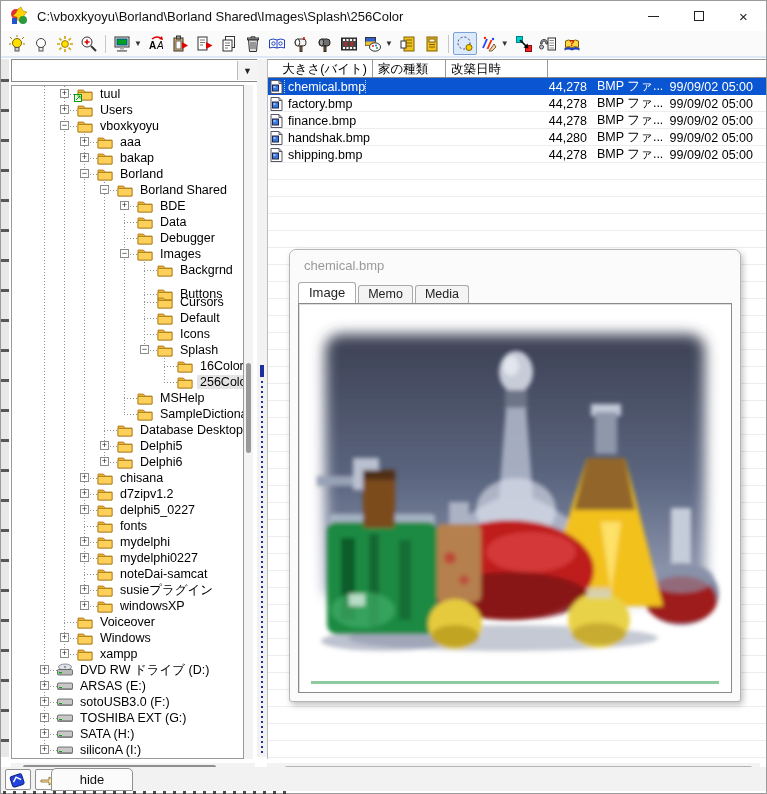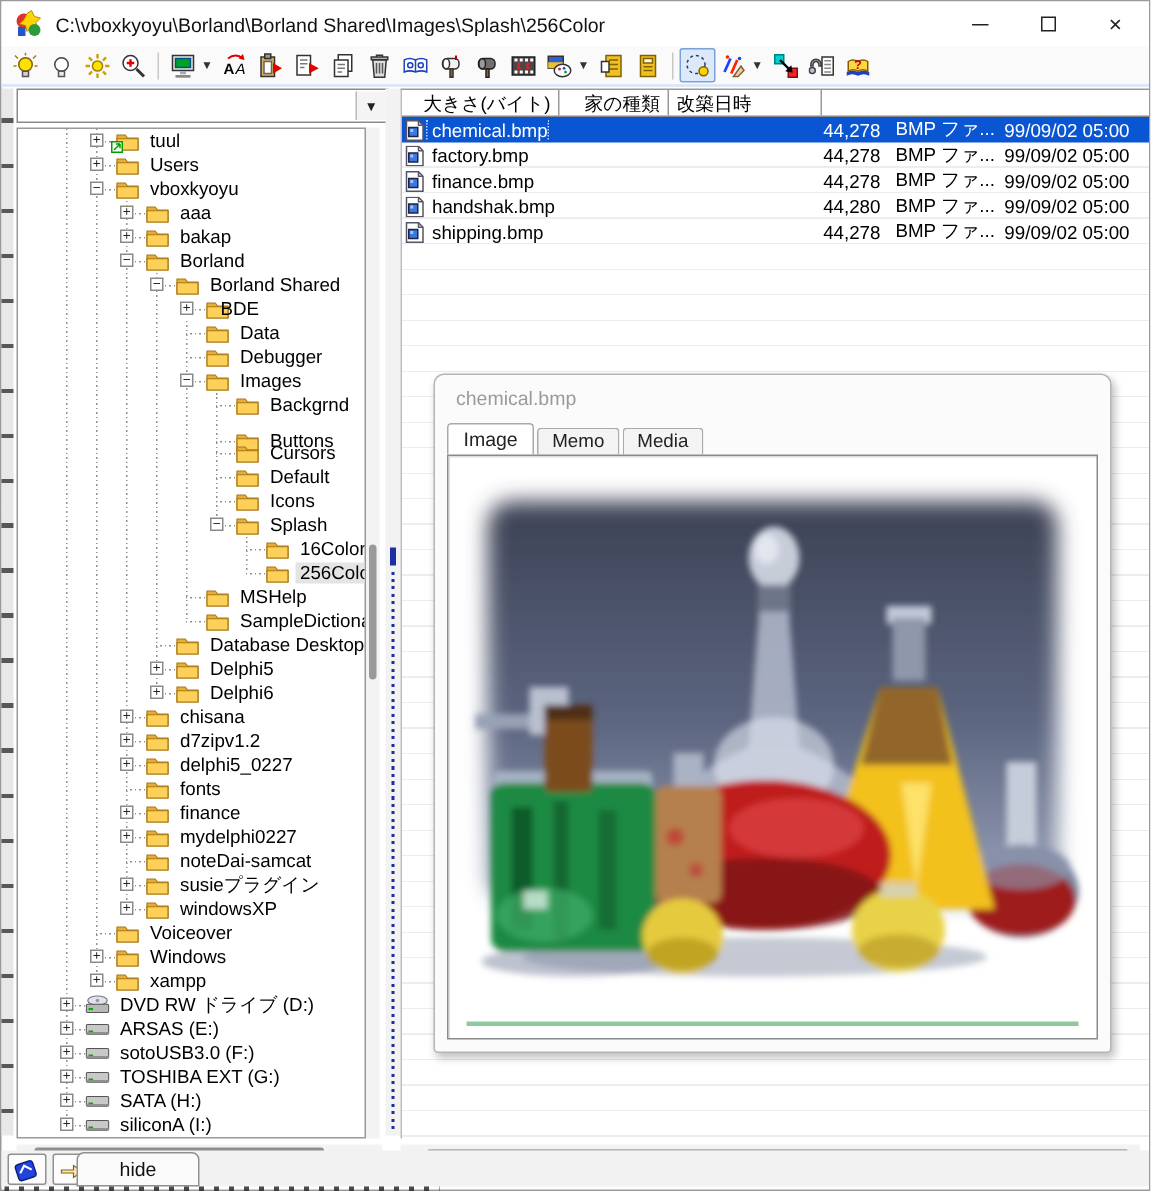--- a/index.html
+++ b/index.html
@@ -415,21 +415,21 @@
             </svg></div>
           <div class="tlabel" style="left: 125px;">Borland Shared</div>
         </div>
         <div class="trow" style="top: 112px;">
           <div class="stub" style="left: 112px; width: 14px;"></div>
           <div class="ebox" style="left: 108px;">+</div>
           <div class="ticon" style="left: 125px; position: absolute;"><svg width="16" height="14" viewBox="0 0 16 14">
               <path d="M1 3 h5.5 l1.5 2 h7 v8 H1 Z" fill="#e8ae37" stroke="#a87814" stroke-width="0.8"></path>
               <path d="M1 5.5 h14 v7.5 H1 Z" fill="#fdd05a" stroke="#a87814" stroke-width="0.8"></path>
             </svg></div>
-          <div class="tlabel" style="left: 132px;">BDE</div>
+          <div class="tlabel" style="left: 145px;">BDE</div>
         </div>
         <div class="trow" style="top: 128px;">
           <div class="stub" style="left: 112px; width: 14px;"></div>
           <div class="ticon" style="left: 125px; position: absolute;"><svg width="16" height="14" viewBox="0 0 16 14">
               <path d="M1 3 h5.5 l1.5 2 h7 v8 H1 Z" fill="#e8ae37" stroke="#a87814" stroke-width="0.8"></path>
               <path d="M1 5.5 h14 v7.5 H1 Z" fill="#fdd05a" stroke="#a87814" stroke-width="0.8"></path>
             </svg></div>
           <div class="tlabel" style="left: 145px;">Data</div>
         </div>
         <div class="trow" style="top: 144px;">
@@ -591,21 +591,21 @@
             </svg></div>
           <div class="tlabel" style="left: 105px;">fonts</div>
         </div>
         <div class="trow" style="top: 448px;">
           <div class="stub" style="left: 72px; width: 14px;"></div>
           <div class="ebox" style="left: 68px;">+</div>
           <div class="ticon" style="left: 85px; position: absolute;"><svg width="16" height="14" viewBox="0 0 16 14">
               <path d="M1 3 h5.5 l1.5 2 h7 v8 H1 Z" fill="#e8ae37" stroke="#a87814" stroke-width="0.8"></path>
               <path d="M1 5.5 h14 v7.5 H1 Z" fill="#fdd05a" stroke="#a87814" stroke-width="0.8"></path>
             </svg></div>
-          <div class="tlabel" style="left: 105px;">finance</div>
+          <div class="tlabel" style="left: 105px;">mydelphi</div>
         </div>
         <div class="trow" style="top: 464px;">
           <div class="stub" style="left: 72px; width: 14px;"></div>
           <div class="ebox" style="left: 68px;">+</div>
           <div class="ticon" style="left: 85px; position: absolute;"><svg width="16" height="14" viewBox="0 0 16 14">
               <path d="M1 3 h5.5 l1.5 2 h7 v8 H1 Z" fill="#e8ae37" stroke="#a87814" stroke-width="0.8"></path>
               <path d="M1 5.5 h14 v7.5 H1 Z" fill="#fdd05a" stroke="#a87814" stroke-width="0.8"></path>
             </svg></div>
           <div class="tlabel" style="left: 105px;">mydelphi0227</div>
         </div>
@@ -732,21 +732,21 @@
     </div>
 
   <div class="splitter">
     <div class="handle"></div>
     <div class="dots"></div>
   </div>
 
   <div class="filepanel">
     <div class="lheader" id="lheader">
         <div class="hcell" style="width: 105px; text-align: right;">大きさ(バイト)</div>
-        <div class="hcell" style="width: 73px; text-align: right;">家の種類</div>
+        <div class="hcell" style="width: 73px; text-align: left;">家の種類</div>
         <div class="hcell" style="width: 102px; text-align: left;">改築日時</div>
       </div>
     <div class="lbody" id="lbody">
         <div class="frow sel" style="top: 0px;">
           <div class="fcell" style="width: 221px; display: flex; align-items: center; padding: 0px;">
             <span class="fic"><svg width="13" height="14" viewBox="0 0 13 14">
                 <path d="M1 0.5 h8 l3 3 v10 H1 Z" fill="#fff" stroke="#556"></path>
                 <path d="M9 0.5 v3 h3" fill="none" stroke="#556"></path>
                 <rect x="2.5" y="5" width="6" height="6" fill="#3a7ae0" stroke="#224"></rect>
                 <rect x="3.5" y="6" width="2" height="2" fill="#9cc4ff"></rect>

